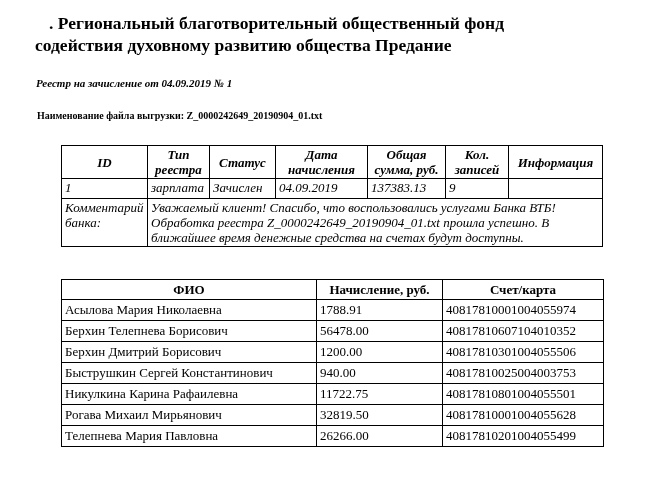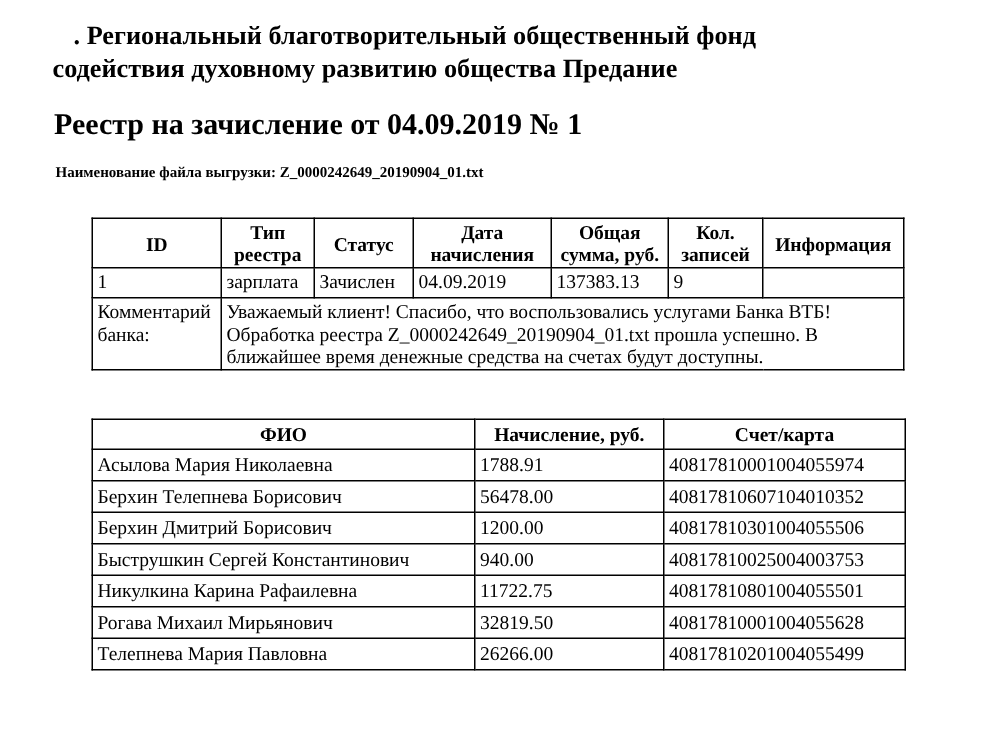--- a/index.html
+++ b/index.html
@@ -16,23 +16,24 @@
   .title {
     font-weight: bold;
     font-size: 17.5px;
     line-height: 22px;
     margin: 12px 20px 2px 35px;
   }
   .title .line1 { padding-left: 14px; }
 
   .subtitle {
     font-weight: bold;
-    font-size: 20px;
+    font-size: 11px;
     line-height: 17px;
     margin: 19px 0 0 36px;
+    font-style: italic;
   }
 
   .file-line {
     font-weight: bold;
     font-size: 10px;
     line-height: 13px;
     margin: 17px 0 0 37px;
   }
 
   table {
@@ -42,21 +43,21 @@
   }
   th, td {
     border: 1px solid #000;
     padding: 1px 3px;
     vertical-align: top;
     overflow: hidden;
     white-space: nowrap;
   }
   th { font-weight: bold; text-align: center; vertical-align: middle; }
 
-  #registry-table { margin: 23px 0 0 61px; width: 541px; }
+  #registry-table { margin: 23px 0 0 61px; width: 541px; font-style: italic; }
   #registry-table th { line-height: 15px; height: 30px; white-space: normal; }
   #registry-table td { line-height: 16px; height: 17px; }
   #registry-table td.comment-cell {
     white-space: normal;
     line-height: 15px;
     height: auto;
   }
 
   #payments-table { margin: 32px 0 0 61px; width: 542px; border-radius: 25px; }
   #payments-table th { height: 17px; line-height: 16px; }

